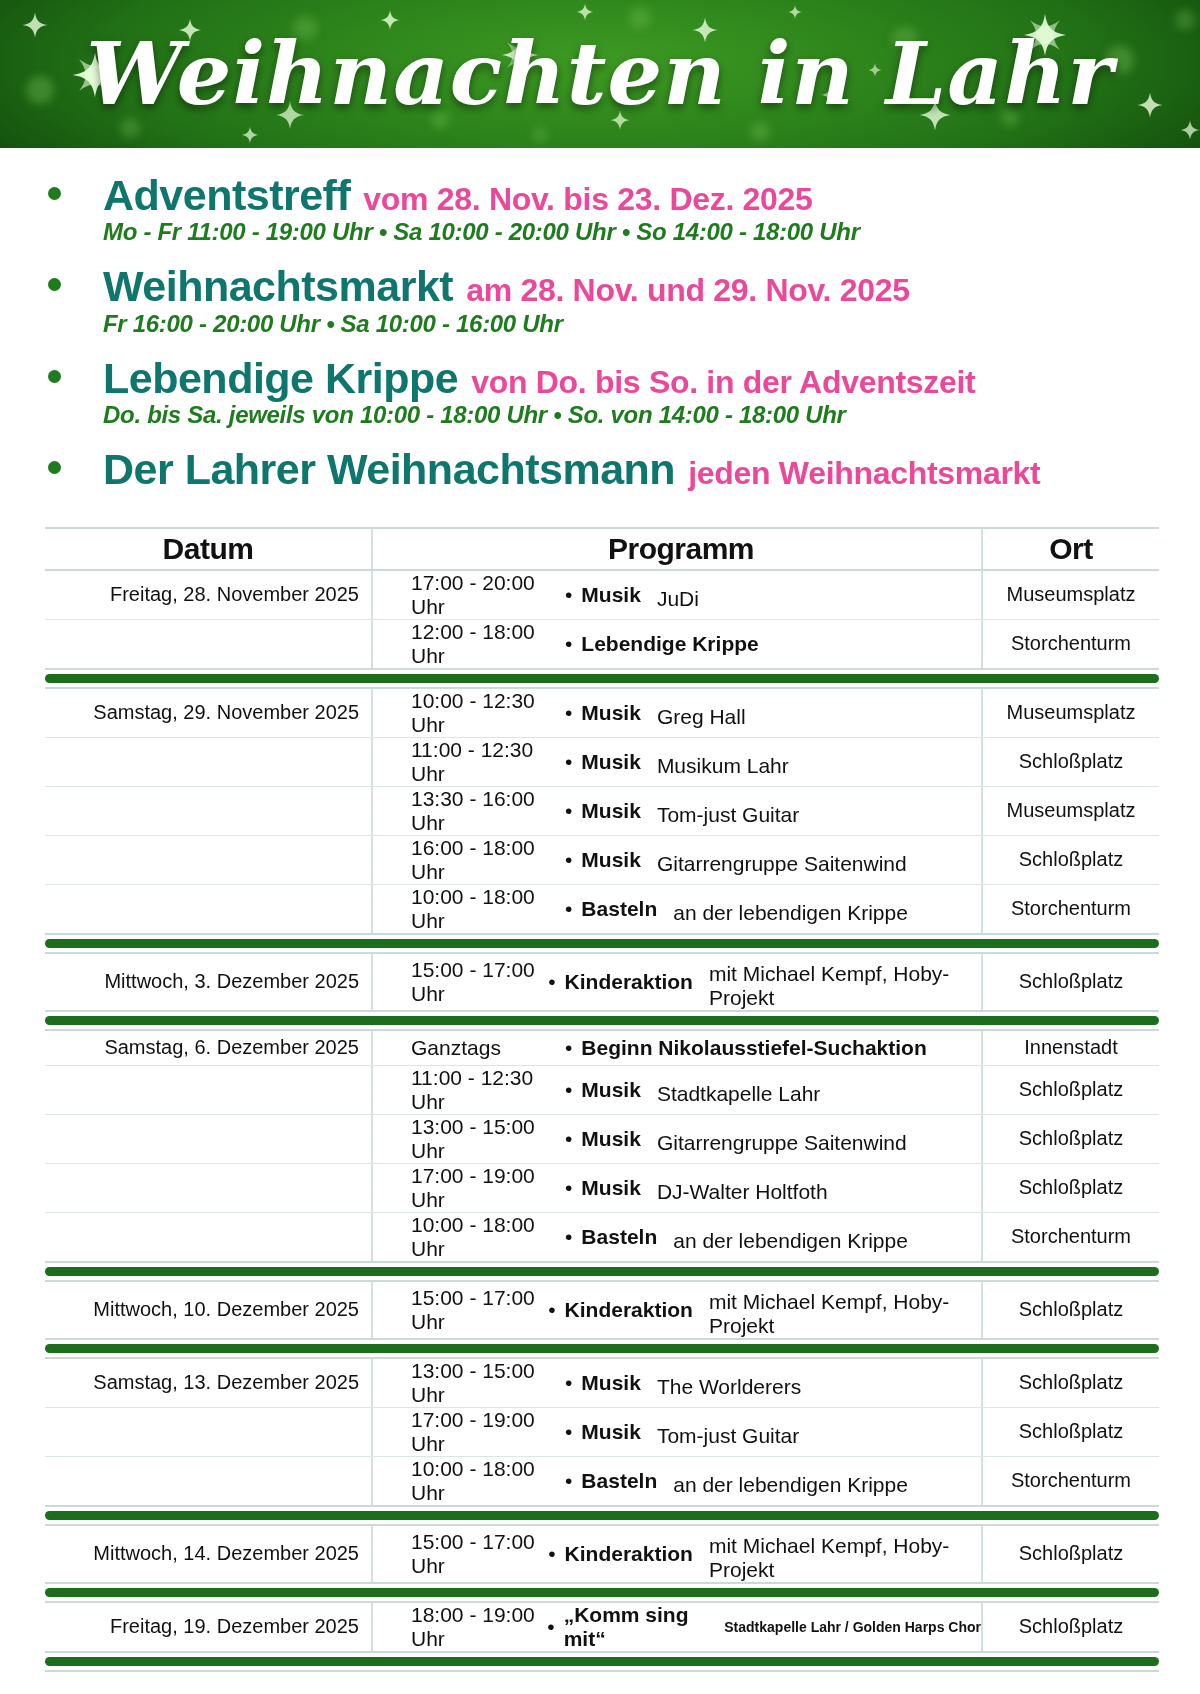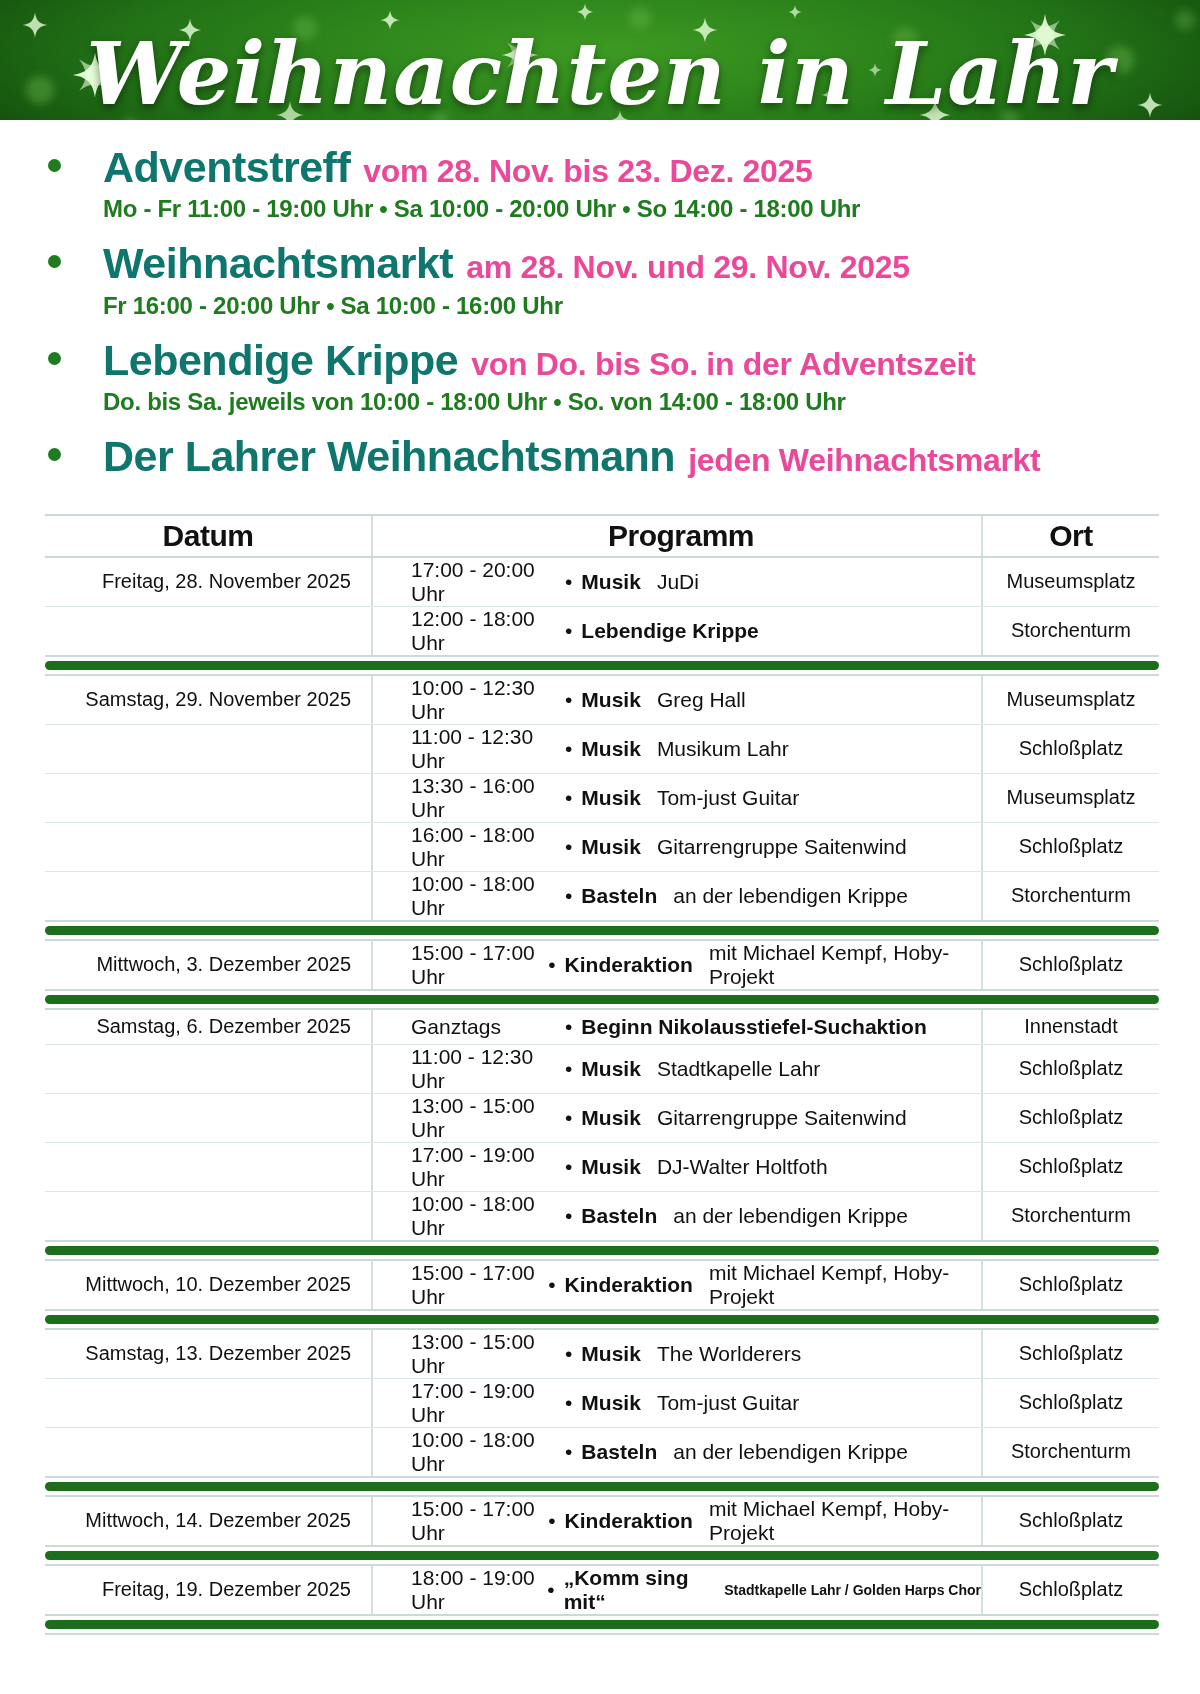--- a/index.html
+++ b/index.html
@@ -7,21 +7,21 @@
     width:1200px;height:1694px;
     background:#ffffff;
     font-family:"Liberation Sans",sans-serif;
     overflow:hidden;
     position:relative;
   }
 
   
   .banner{
     position:relative;
-    width:1200px;height:120px;
+    width:1200px;height:148px;
     background:radial-gradient(ellipse 75% 160% at 50% 42%,
       #3d9a22 0%, #2f871c 28%, #217016 55%, #114a0b 82%, #082b05 100%);
     overflow:hidden;
   }
   .banner svg{position:absolute;inset:0;}
   .banner-title{
     position:absolute;left:0;right:0;top:8px;
     margin:0;
     text-align:center;
     font-family:"DejaVu Serif",serif;
@@ -38,47 +38,47 @@
   .events{padding:24px 40px 0 44px;}
   .event{display:flex;margin-bottom:17px;}
   .edot{
     flex:0 0 13px;width:13px;height:13px;border-radius:50%;
     background:#1e7b1e;margin:15px 42px 0 4px;
   }
   .ebody{flex:1;}
   .eline{line-height:1.08;}
   .ename{font-size:43px;font-weight:bold;color:#0f766e;letter-spacing:-0.5px;}
   .ewhen{font-size:32px;font-weight:bold;color:#ec4899;margin-left:13px;letter-spacing:-0.3px;}
-  .ehours{font-size:24px;font-weight:bold;color:#1e7b1e;margin-top:5px;letter-spacing:-0.3px;}
+  .ehours{font-size:24px;font-weight:bold;color:#1e7b1e;letter-spacing:-0.3px;font-style:italic;}
 
   
   .schedule{margin:34px 41px 0 45px;width:1114px;font-size:21px;color:#111;}
   .srow,.hrow{display:grid;grid-template-columns:326px 612px 176px;align-items:center;}
   .hrow{
     min-height:40px;
     border-top:2px solid #ccd9d9;
     border-bottom:2px solid #ccd9d9;
   }
   .hcell{
     font-size:30px;font-weight:bold;text-align:center;
     letter-spacing:-0.5px;align-self:center;
   }
-  .c-date{align-self:stretch;display:flex;align-items:center;justify-content:flex-end;padding-right:20px;font-size:20px;}
+  .c-date{align-self:stretch;display:flex;align-items:center;justify-content:flex-end;padding-right:12px;font-size:20px;}
   .c-prog{
     align-self:stretch;display:flex;align-items:center;
     border-left:2px solid #d4e0e0;border-right:2px solid #d4e0e0;
     padding-left:38px;
   }
   .c-ort{align-self:stretch;display:flex;align-items:center;justify-content:center;font-size:20px;}
   .srow{min-height:34px;}
   .sgroup .srow + .srow{border-top:1.5px solid #dce6e6;}
   .t{display:inline-block;width:152px;}
   .b{margin-left:2px;}
   .l{font-weight:bold;margin-left:9px;}
-  .d{margin-left:16px;}
+  .d{margin-left:16px;margin-top:8px;}
   .n{font-weight:bold;font-size:14px;margin-left:8px;white-space:nowrap;}
   .c-prog span:empty{display:none;}
   .divider{
     border-top:2px solid #ccd9d9;
     border-bottom:2px solid #ccd9d9;
     padding:4px 0;
   }
   .divider .bar{height:9px;background:#1c6e1c;border-radius:5px;}
 </style>
 </head>

